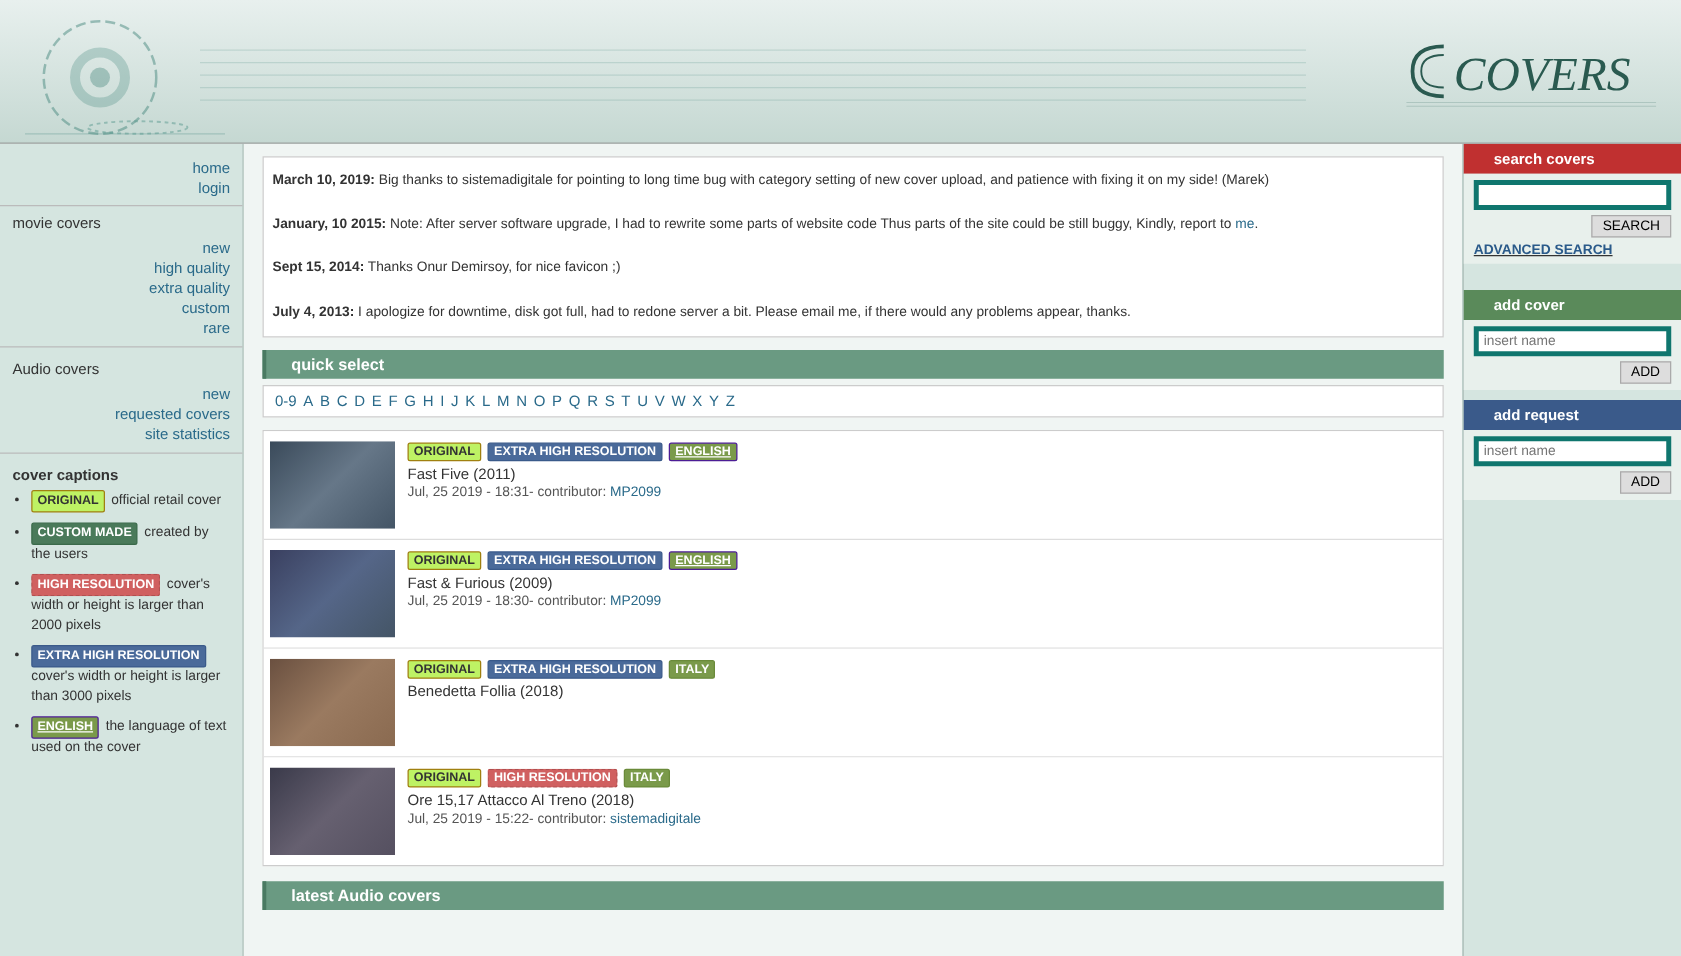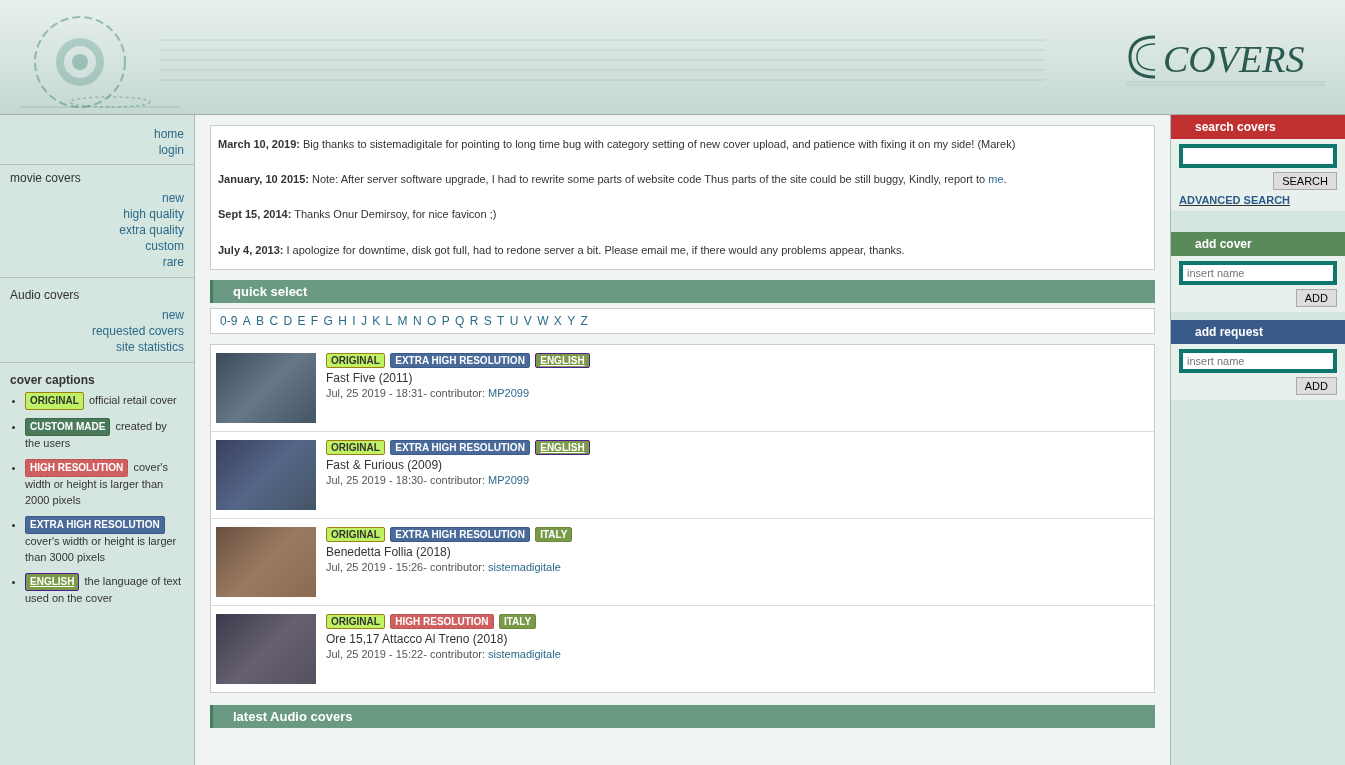--- a/index.html
+++ b/index.html
@@ -418,21 +418,20 @@
             <div class="cover-thumb">
               <div class="cover-thumb-img" style="background: linear-gradient(135deg, #6a5040, #9a7a60, #8a6a50);"></div>
             </div>
             <div class="cover-info">
               <div class="cover-badges">
                 <span class="badge badge-original">ORIGINAL</span>
                 <span class="badge badge-extra-high">EXTRA HIGH RESOLUTION</span>
                 <span class="badge badge-italy">ITALY</span>
               </div>
               <div class="cover-title">Benedetta Follia (2018)</div>
-              <div class="cover-meta">Jul, 25 2019 - 15:26- contributor: <a>sistemadigitale</a></div>
             </div>
           </div>
 
           <div class="cover-row">
             <div class="cover-thumb">
               <div class="cover-thumb-img" style="background: linear-gradient(135deg, #3a3a4a, #666070, #555060);"></div>
             </div>
             <div class="cover-info">
               <div class="cover-badges">
                 <span class="badge badge-original">ORIGINAL</span>

